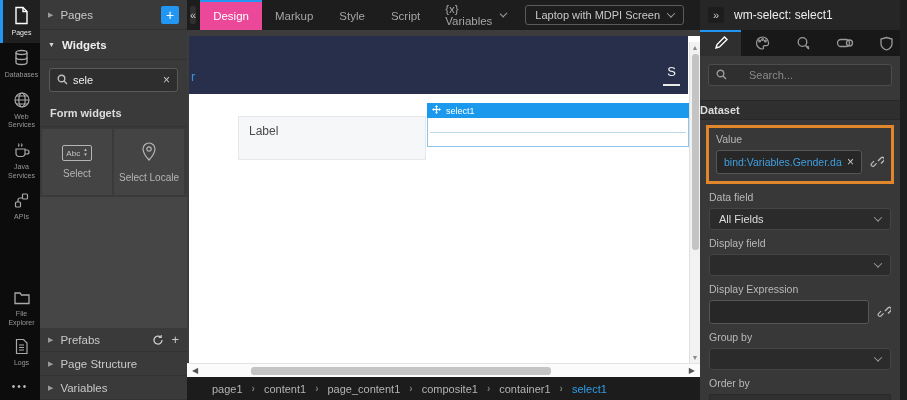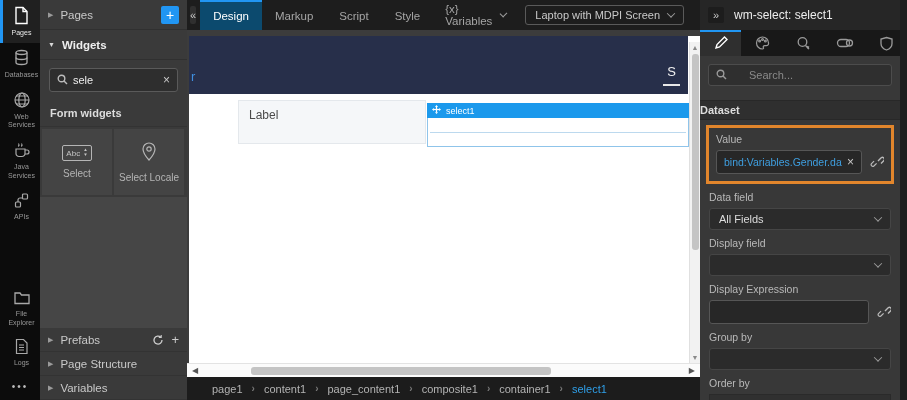--- a/index.html
+++ b/index.html
@@ -37,36 +37,36 @@
   .tile .tlabel { font-size:10px; }
   .abc-glyph { border:1px solid #b5b5b5; border-radius:2px; font-size:8px; padding:2px 3px; display:flex; align-items:center; gap:3px; color:#c5c5c5; }
   .updown { display:flex; flex-direction:column; font-size:4.5px; line-height:1.1; }
   .lfiller { flex:1; background:#464646; }
 
   
   .main { width:513px; display:flex; flex-direction:column; flex-shrink:0; }
   .toolbar { height:30px; background:#1d1d1d; display:flex; align-items:center; color:#a5a5a5; flex-shrink:0; }
   .collapse-btn { width:18px; height:18px; margin:0 4px 0 3px; background:#2f2f2f; border-radius:2px; color:#c9c9c9; display:flex; align-items:center; justify-content:center; font-size:11px; cursor:pointer; }
   .ttab { height:30px; display:flex; align-items:center; padding:0 13px; border-top:2px solid transparent; cursor:pointer; font-size:11.5px; }
-  .ttab.active { background:#0c4a6e; border-top-color:#2196f3; color:#fff; }
+  .ttab.active { background:#ec4899; border-top-color:#2196f3; color:#fff; }
   .tdrop { display:flex; align-items:center; gap:7px; padding:0 12px; cursor:pointer; font-size:11.5px; }
   .devdrop { display:flex; align-items:center; gap:8px; border:1px solid #5a5a5a; border-radius:3px; padding:3px 9px; margin:0 8px; color:#c9c9c9; cursor:pointer; font-size:11px; white-space:nowrap; }
   .chev { width:6px; height:6px; border-right:1.5px solid #9a9a9a; border-bottom:1.5px solid #9a9a9a; transform:rotate(45deg) translate(-1px,-1px); display:inline-block; }
   .kebab { font-size:14px; color:#d5d5d5; padding:0 8px; cursor:pointer; }
   .vsep { width:1px; height:18px; background:#444; margin:0 4px; }
   .icobtn { padding:0 6px; display:flex; align-items:center; cursor:pointer; }
   .dim svg { stroke:#565656; }
   .lit svg { stroke:#9a9a9a; }
 
   .canvas { flex:1; position:relative; background:#3c3c3c; overflow:hidden; }
   .iframe { position:absolute; left:2px; right:0; top:6px; bottom:0; background:#fff; }
   .pagehdr { position:absolute; left:0; right:12px; top:0; height:58px; background:#272f4a; }
   .hdr-partial-left { position:absolute; left:2px; bottom:10px; color:#3f8fe0; font-size:13px; }
   .hdr-partial-right { position:absolute; right:8px; bottom:8px; color:#f0f0f0; font-size:13px; border-bottom:2px solid #e8e8e8; padding:0 4px 5px; }
-  .label-box { position:absolute; left:49px; top:64px; width:188px; height:44px; background:#f5f7f9; border:1px solid #e4e8ec; color:#4a4a4a; font-size:12px; padding:7px 10px; }
+  .label-box { position:absolute; left:49px; top:80px; width:188px; height:44px; background:#f5f7f9; border:1px solid #e4e8ec; color:#4a4a4a; font-size:12px; padding:7px 10px; }
   .selwidget { position:absolute; left:238px; top:67px; width:262px; height:44px; display:flex; flex-direction:column; }
   .selbar { height:15px; background:#1b99ec; color:#fff; display:flex; align-items:center; gap:5px; padding:0 5px; font-size:9px; cursor:move; }
   .selbody { flex:1; background:#fff; border:1px solid #8fc4ea; border-top:none; }
   .selline { margin:14px 2px 0; border-bottom:1px solid #bcd9ee; }
   .vscroll { position:absolute; right:0; top:6px; bottom:0; width:11px; background:#f2f2f2; border-left:1px solid #e0e0e0; display:flex; flex-direction:column; align-items:center; }
   .varr { color:#8a8a8a; font-size:7px; padding:2px 0; cursor:pointer; }
   .vthumb { width:7px; height:196px; background:#c4c4c4; border-radius:3px; margin-top:1px; cursor:grab; }
   .hscroll { height:14px; background:#fbfbfb; border-top:1px solid #e3e3e3; display:flex; align-items:center; flex-shrink:0; }
   .harr { color:#555; font-size:8px; padding:0 5px; cursor:pointer; }
   .hthumb { width:300px; height:8px; background:#c4c4c4; border-radius:3px; margin-left:48px; cursor:grab; }
@@ -228,22 +228,22 @@
       <span class="caret-r">▶</span>
       <span class="sec-label">Variables</span>
     </div>
   </div>
 
   <div class="main">
     <div class="toolbar">
       <span class="collapse-btn">«</span>
       <span class="ttab active">Design</span>
       <span class="ttab">Markup</span>
+      <span class="ttab">Style</span>
       <span class="ttab">Script</span>
-      <span class="ttab">Style</span>
       <span class="tdrop">
           <span>{x} Variables</span>
           <span class="chev"></span>
         </span>
       <span class="devdrop">
           <span>Laptop with MDPI Screen</span>
           <span class="chev"></span>
         </span>
       <span class="kebab">⋮</span>
       <span class="vsep"></span>

